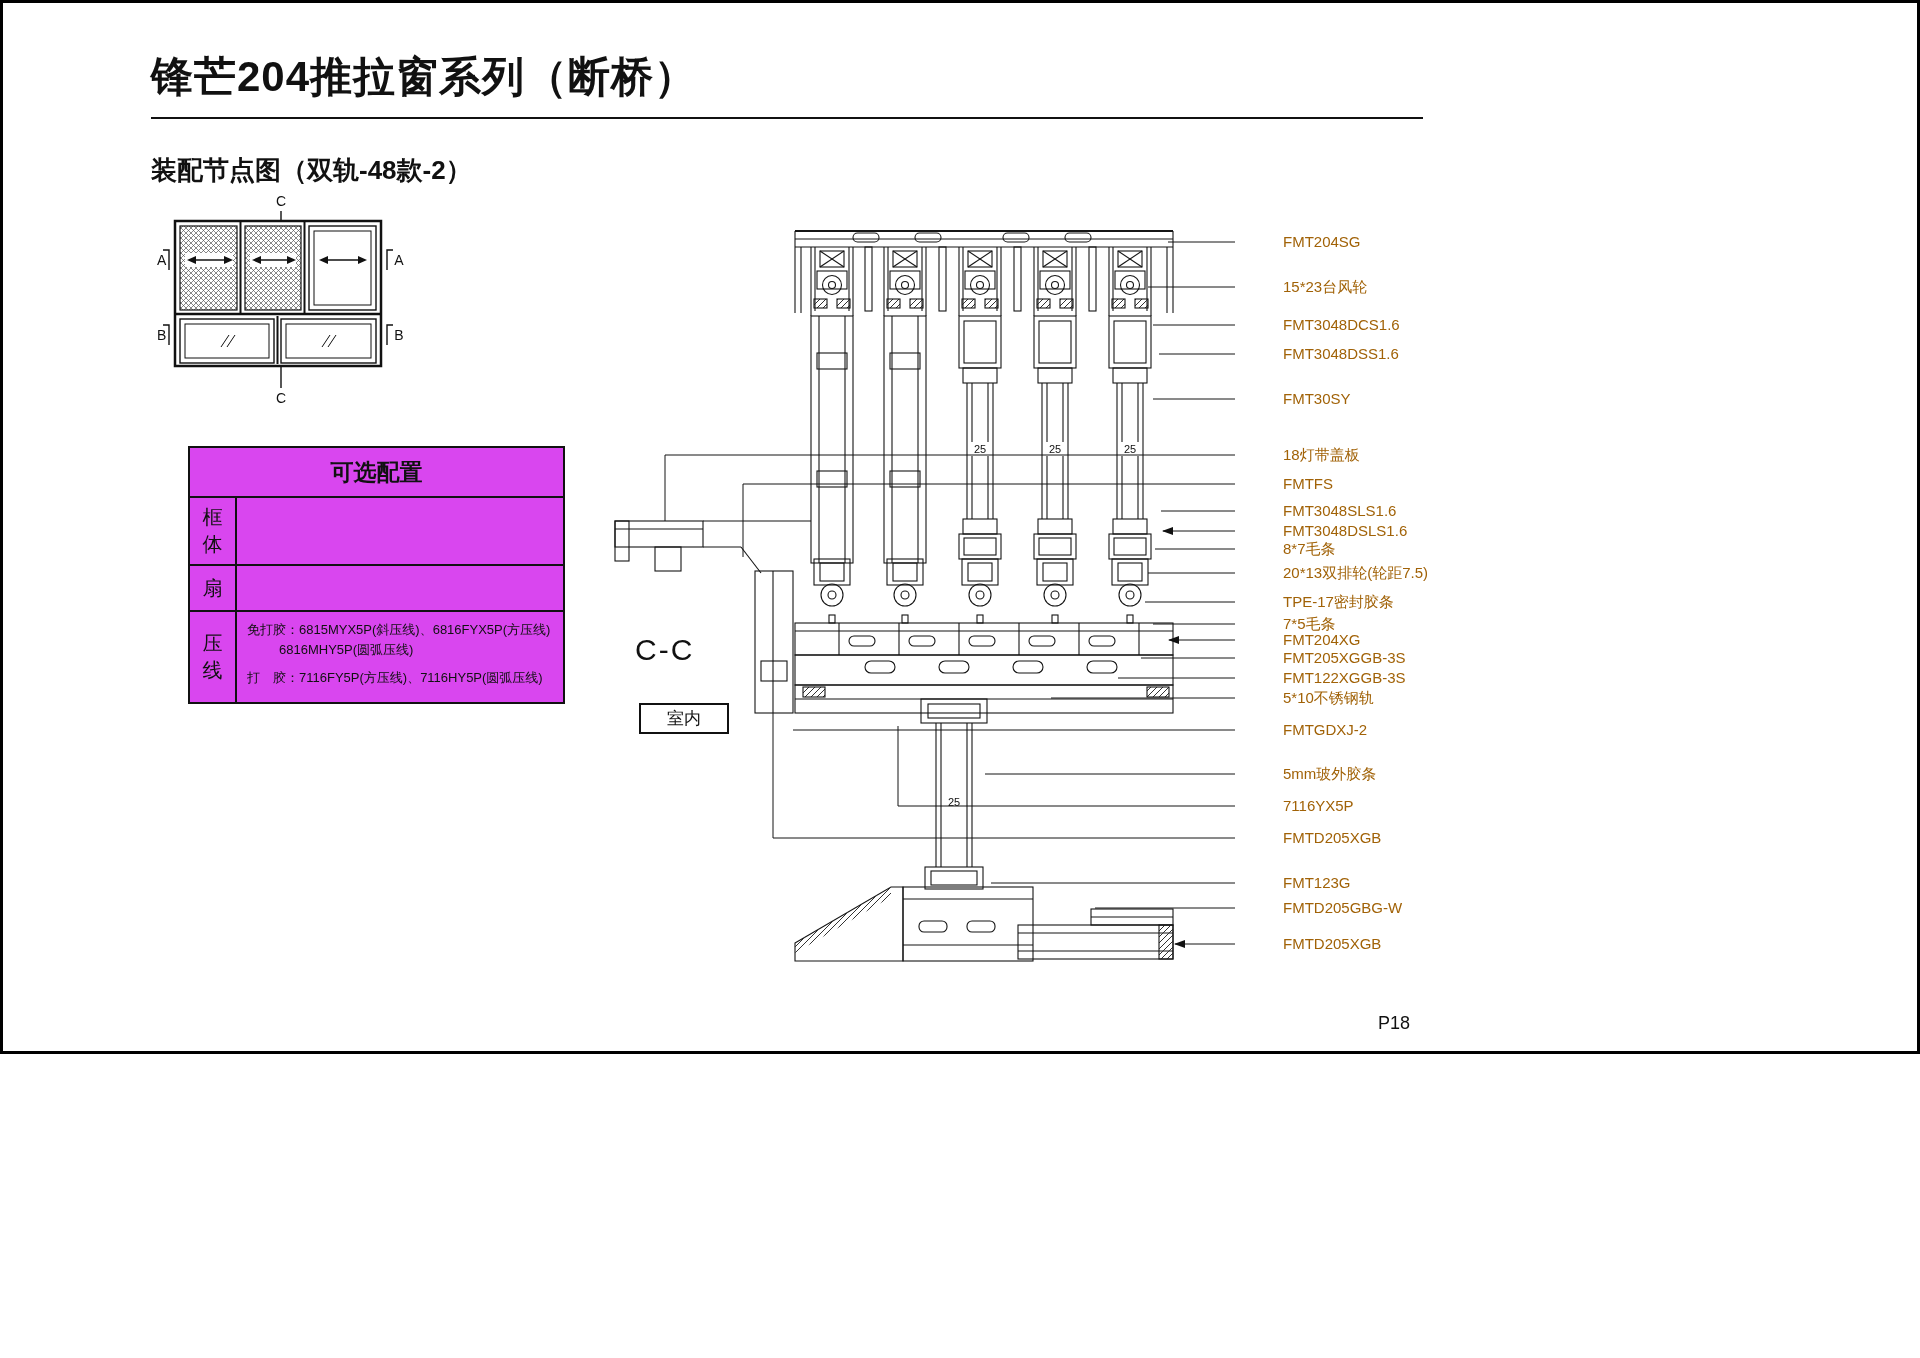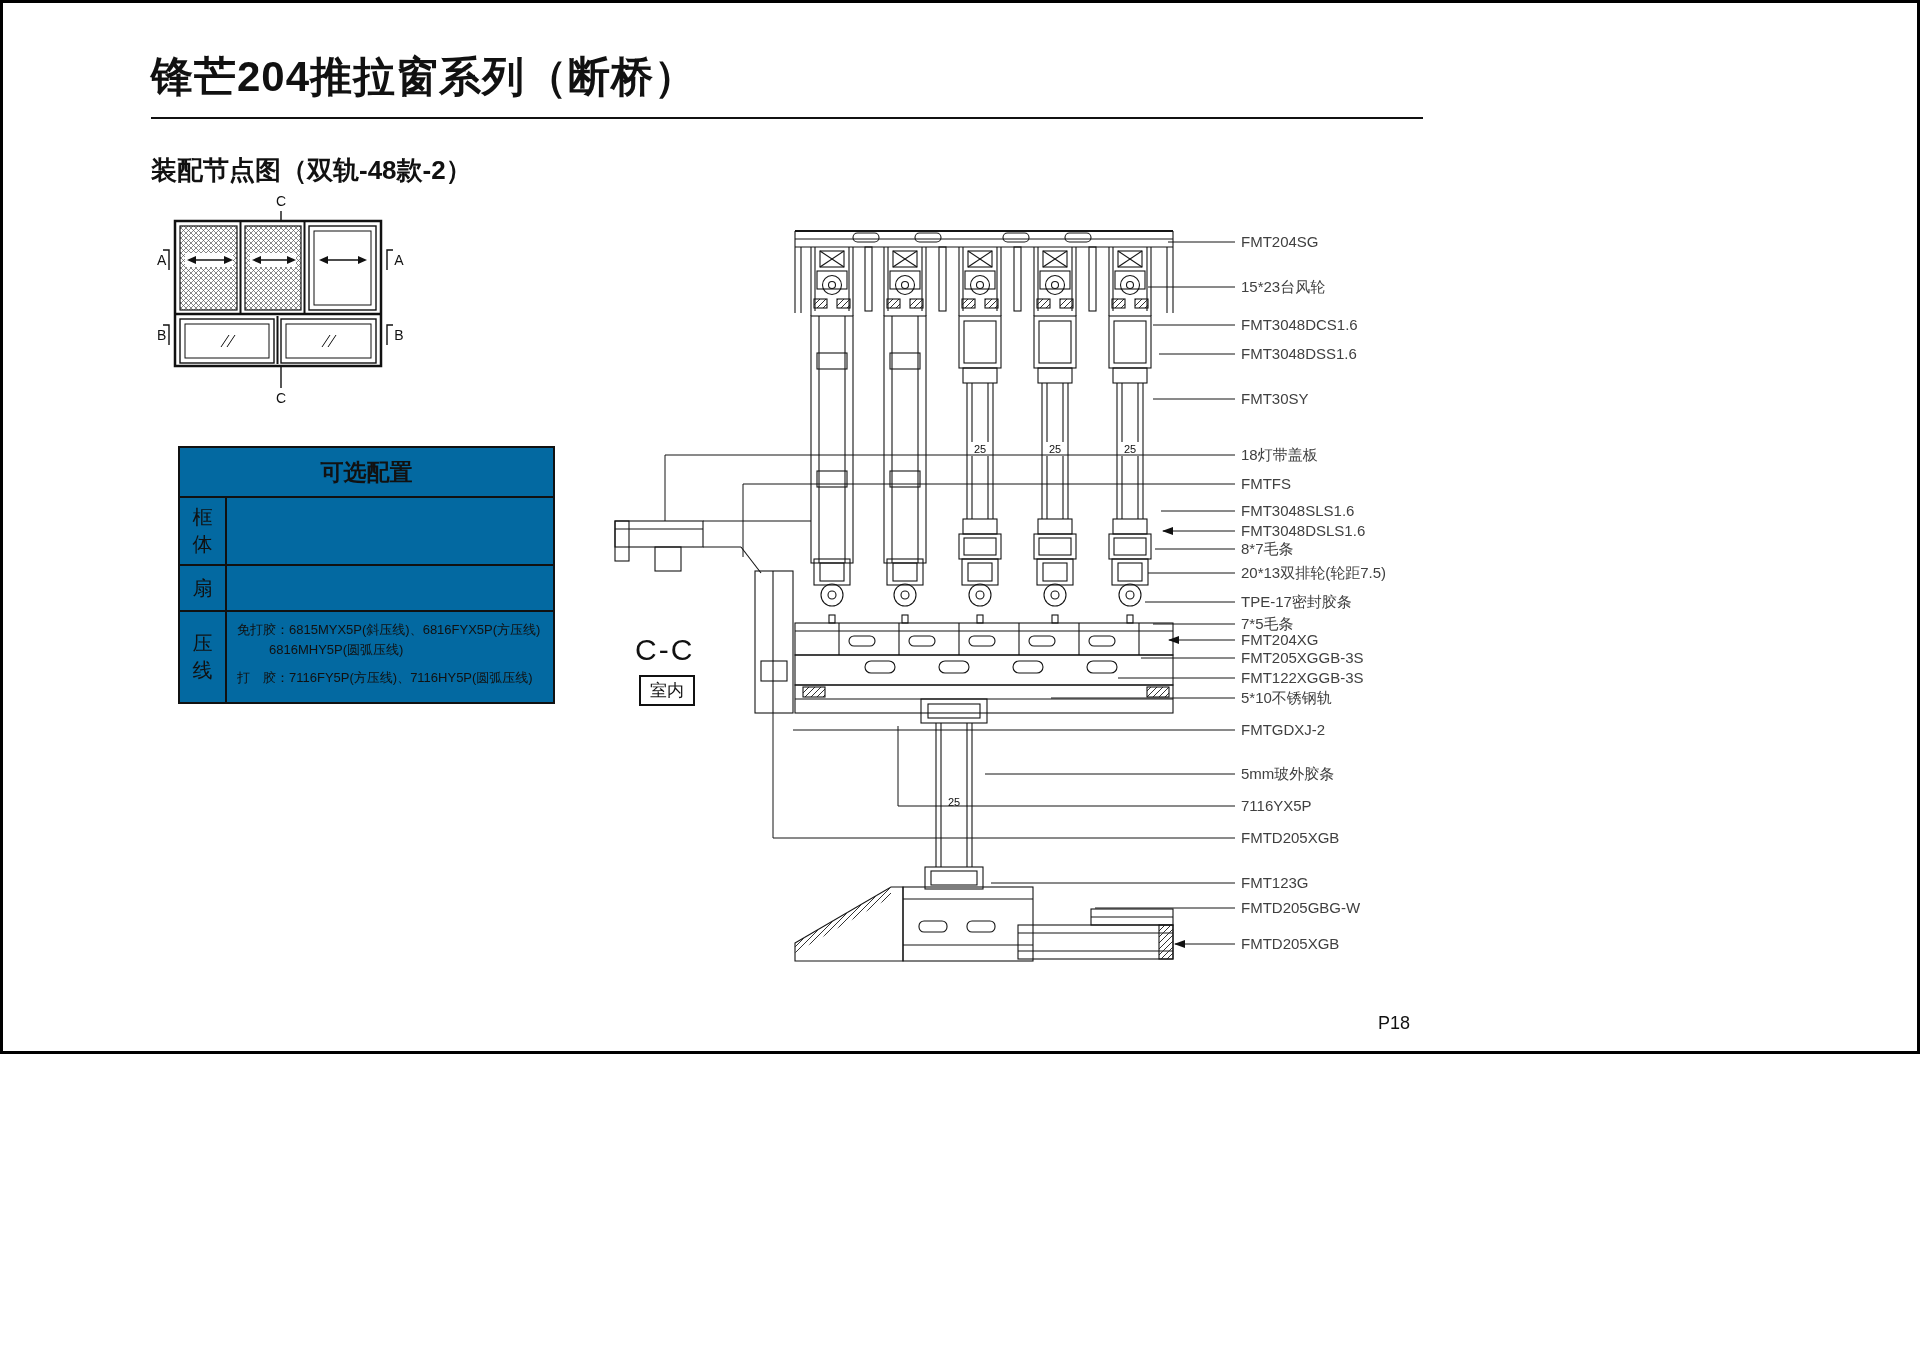--- a/index.html
+++ b/index.html
@@ -22,50 +22,50 @@
     width:1272px; height:2px; background:#111;
   }
   .subtitle {
     position:absolute; left:148px; top:130px;
     font-size:26px; font-weight:600;margin-top:20px;
   }
   .elev { position:absolute; left:148px; top:185px; }
   .draw { position:absolute; left:600px; top:218px; }
 
   .cfg {
-    position:absolute; left:175px; top:443px; width:377px;
-    border:2px solid #111; background:#0369a1;
+    position:absolute; left:185px; top:443px; width:377px;
+    border:2px solid #111; background:#d946ef;
   }
   .cfg-title {
     height:50px; display:flex; align-items:center; justify-content:center;
     font-size:23px; font-weight:600; border-bottom:2px solid #111;
   }
   .cfg-row { display:flex; border-bottom:2px solid #111; }
   .cfg-row:last-child { border-bottom:none; }
   .cfg-label {
     width:47px; border-right:2px solid #111;
     display:flex; align-items:center; justify-content:center;
     font-size:20px; text-align:center; padding:6px 10px; line-height:1.35;
   }
   .cfg-content { flex:1; padding:8px 10px; font-size:13px; line-height:1.5; }
   .h46 { min-height:46px; } .h66 { min-height:66px; } .h90 { min-height:90px; }
   .indent { margin-left:32px; }
   .gap { margin-top:9px; }
 
   .label {
-    position:absolute; left:1238px;
-    font-size:15px; line-height:18px; white-space:nowrap; color:#404040;
+    position:absolute; left:1280px;
+    font-size:15px; line-height:18px; white-space:nowrap; color:#a16207;
   }
   .cc {
     position:absolute; left:632px; top:630px;
     font-size:30px; letter-spacing:2px; font-weight:500;
   }
   .room {
-    position:absolute; left:636px; top:672px;
-    border:2px solid #111; padding:2px 9px; font-size:17px;
+    position:absolute; left:636px; top:700px;
+    border:2px solid #111; padding:2px 26px; font-size:17px;
   }
   .pnum { position:absolute; left:1375px; top:1010px; font-size:18px; }
 </style>
 </head>
 <body>
 
 <div class="page">
 
   <div class="title">锋芒204推拉窗系列（断桥）</div>
   <div class="rule"></div>

